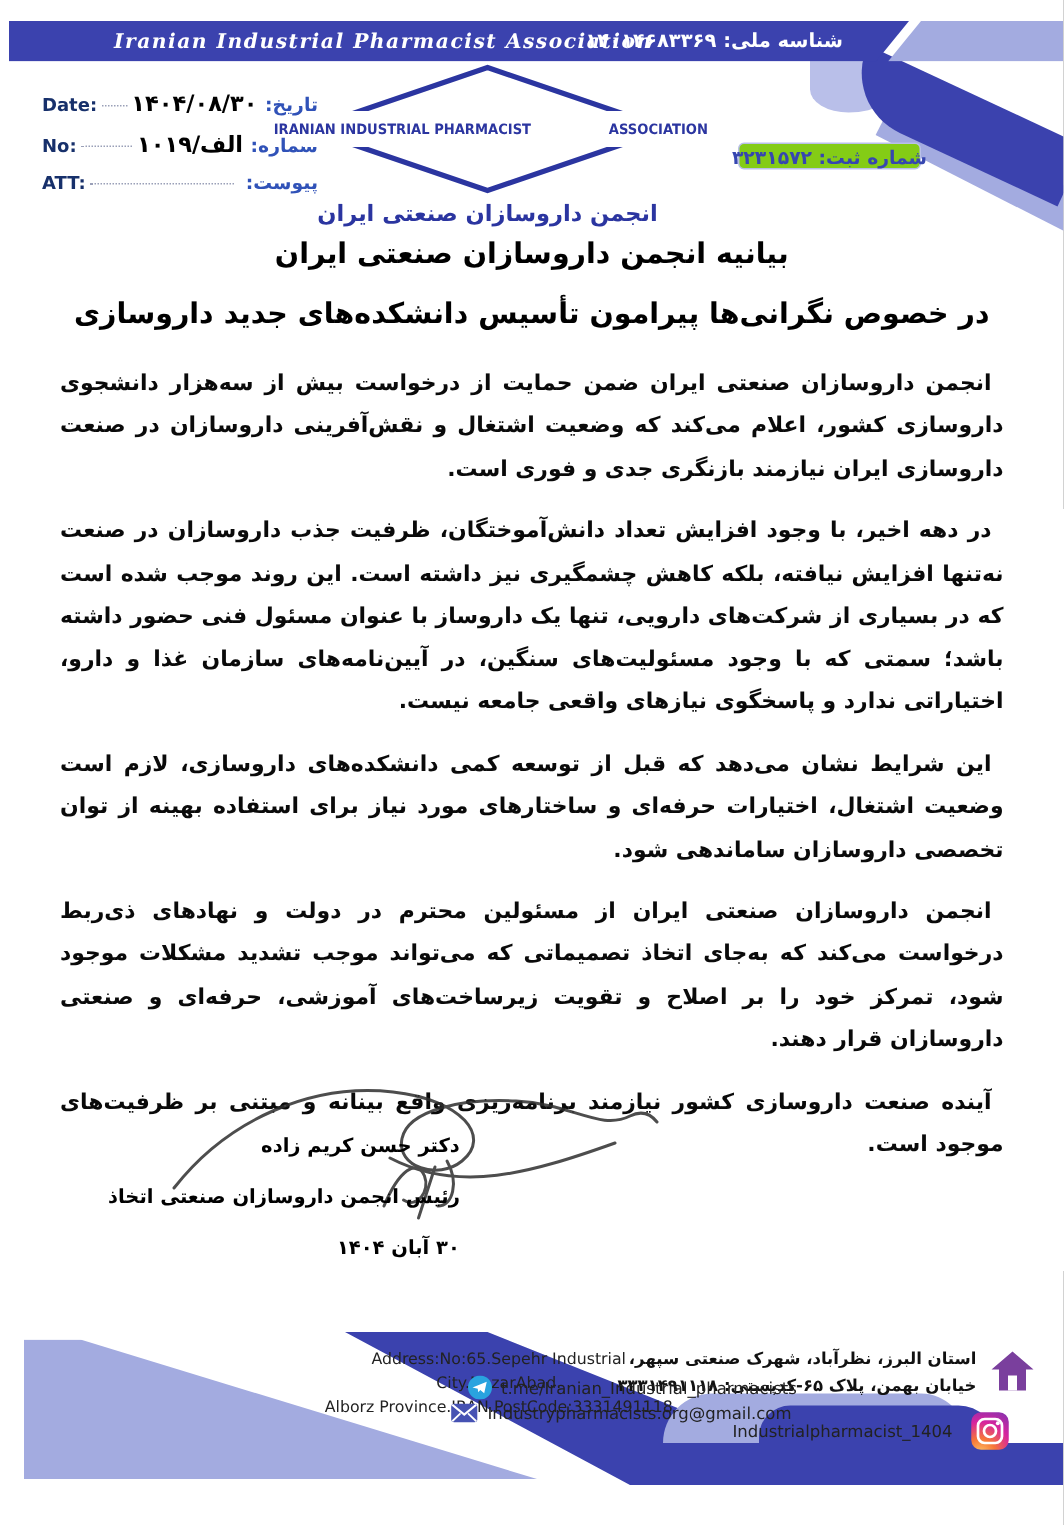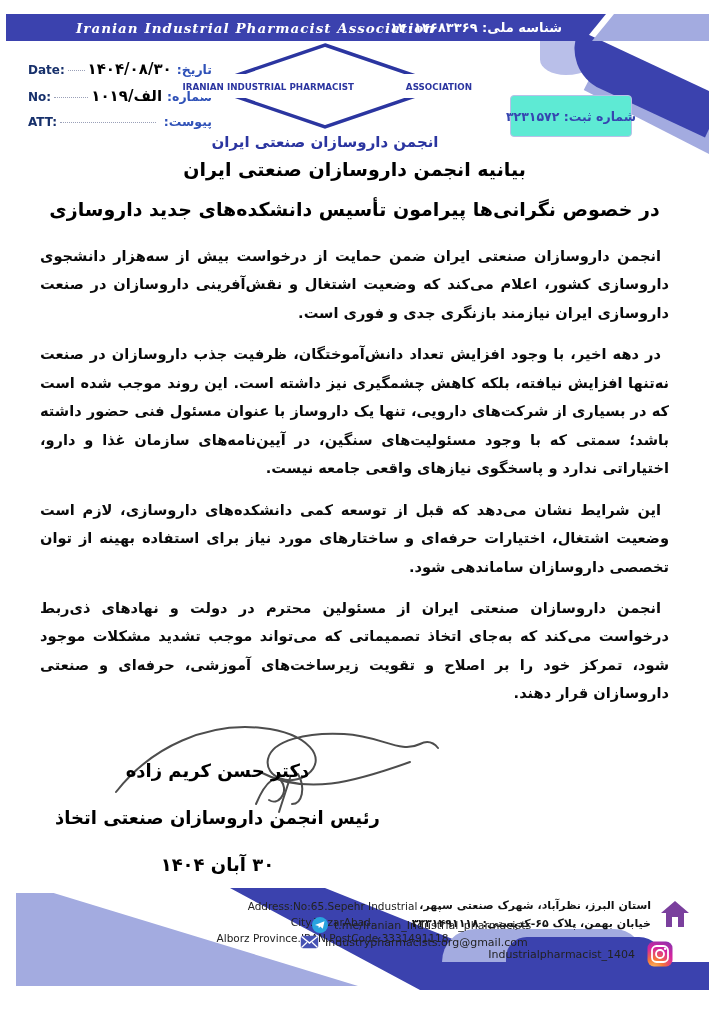--- a/index.html
+++ b/index.html
@@ -39,35 +39,35 @@
   .f-fa{color:var(--label-blue);font-weight:bold;font-size:12.5px;margin-left:5px;direction:rtl;white-space:nowrap;}
 
   
   .logo{position:absolute;left:202px;top:42px;width:246px;text-align:center;z-index:4;}
   .logo-diamond{position:relative;width:246px;height:88px;}
   .logo-text-row{position:absolute;left:0;top:33px;width:246px;height:22px;background:#fff;
     display:flex;align-items:center;justify-content:center;gap:21px;white-space:nowrap;}
   .logo-en{font-weight:bold;font-size:9.5px;color:var(--logo-blue);transform:scaleX(.92);letter-spacing:0px;}
   .logo-fa{margin-top:3px;color:var(--logo-blue);font-weight:bold;font-size:15px;letter-spacing:1.5px;direction:rtl;}
 
-  .reg-box{position:absolute;left:510px;top:95px;width:122px;height:42px;background:#5eead4;
+  .reg-box{position:absolute;left:492px;top:95px;width:122px;height:18px;background:#84cc16;
     border:1.5px solid #b9c0e8;border-radius:4px;color:#3646b0;font-weight:bold;font-size:12.5px;
     display:flex;align-items:center;justify-content:center;direction:rtl;z-index:4;white-space:nowrap;}
 
   
   .doc-title{position:absolute;left:0;right:0;text-align:center;font-weight:bold;font-size:19px;
     direction:rtl;color:#000;z-index:4;}
   .t1{top:158px;} .t2{top:198px;}
   .doc-body{position:absolute;left:40px;right:40px;top:242px;direction:rtl;text-align:justify;
     font-size:14.6px;font-weight:bold;line-height:1.95;color:#0a0a0a;z-index:4;}
   .doc-body p{margin-bottom:13px;text-indent:8px;}
 
   
-  .sig-block{position:absolute;left:55px;top:748px;direction:rtl;text-align:center;font-weight:bold;
-    font-size:18px;line-height:2.6;color:#000;z-index:5;white-space:nowrap;}
+  .sig-block{position:absolute;left:72px;top:748px;direction:rtl;text-align:right;font-weight:bold;
+    font-size:13px;line-height:2.6;color:#000;z-index:5;white-space:nowrap;}
   .sig-svg{position:absolute;left:110px;top:712px;z-index:4;}
 
   
   .f-blue-diag{position:absolute;left:120px;top:888px;width:589px;height:104px;background:var(--primary);
     clip-path:polygon(110px 0,205px 0,390px 74px,589px 74px,589px 102px,300px 102px);z-index:1;}
   .f-white-band{position:absolute;left:24px;top:878px;width:410px;height:26px;background:#fff;
     transform:rotate(16.5deg);transform-origin:left top;z-index:2;}
   .f-lav-tri{position:absolute;left:16px;top:893px;width:342px;height:93px;background:var(--lavender);
     clip-path:polygon(0 0,11% 0,100% 100%,0 100%);z-index:3;}
   .f-wave-lav{position:absolute;left:442px;top:929px;width:202px;height:33px;background:var(--lavender);
@@ -144,20 +144,21 @@
   <div class="reg-box">شماره ثبت: ۳۲۳۱۵۷۲</div>
 
   <div class="doc-title t2">در خصوص نگرانی‌ها پیرامون تأسیس دانشکده‌های جدید داروسازی</div>
   <div class="doc-title t1">بیانیه انجمن داروسازان صنعتی ایران</div>
 
   <div class="doc-body">
     <p>انجمن داروسازان صنعتی ایران ضمن حمایت از درخواست بیش از سه‌هزار دانشجوی داروسازی کشور، اعلام می‌کند که وضعیت اشتغال و نقش‌آفرینی داروسازان در صنعت داروسازی ایران نیازمند بازنگری جدی و فوری است.</p>
     <p>در دهه اخیر، با وجود افزایش تعداد دانش‌آموختگان، ظرفیت جذب داروسازان در صنعت نه‌تنها افزایش نیافته، بلکه کاهش چشمگیری نیز داشته است. این روند موجب شده است که در بسیاری از شرکت‌های دارویی، تنها یک داروساز با عنوان مسئول فنی حضور داشته باشد؛ سمتی که با وجود مسئولیت‌های سنگین، در آیین‌نامه‌های سازمان غذا و دارو، اختیاراتی ندارد و پاسخگوی نیازهای واقعی جامعه نیست.</p>
     <p>این شرایط نشان می‌دهد که قبل از توسعه کمی دانشکده‌های داروسازی، لازم است وضعیت اشتغال، اختیارات حرفه‌ای و ساختارهای مورد نیاز برای استفاده بهینه از توان تخصصی داروسازان ساماندهی شود.</p>
     <p>انجمن داروسازان صنعتی ایران از مسئولین محترم در دولت و نهادهای ذی‌ربط درخواست می‌کند که به‌جای اتخاذ تصمیماتی که می‌تواند موجب تشدید مشکلات موجود شود، تمرکز خود را بر اصلاح و تقویت زیرساخت‌های آموزشی، حرفه‌ای و صنعتی داروسازان قرار دهند.</p>
+    <p>آینده صنعت داروسازی کشور نیازمند برنامه‌ریزی واقع بینانه و مبتنی بر ظرفیت‌های موجود است.</p>
   </div>
 
   <svg class="sig-svg" width="330" height="118" viewBox="0 0 330 118">
     <g fill="none" stroke="#2e2e2e" stroke-width="2" stroke-linecap="round" opacity="0.85">
       <path d="M6,80 C42,34 98,10 152,16 C198,21 218,46 198,62 C182,75 154,66 158,47 C162,28 198,20 234,22 C272,24 290,42 310,32 C318,28 324,31 328,36"></path>
       <path d="M150,60 C196,84 244,70 300,50"></path>
       <path d="M146,92 C156,68 168,60 173,72 C177,82 168,94 159,88"></path>
       <path d="M180,66 L169,100"></path>
       <path d="M188,62 C196,76 192,92 182,92"></path>
     </g>

